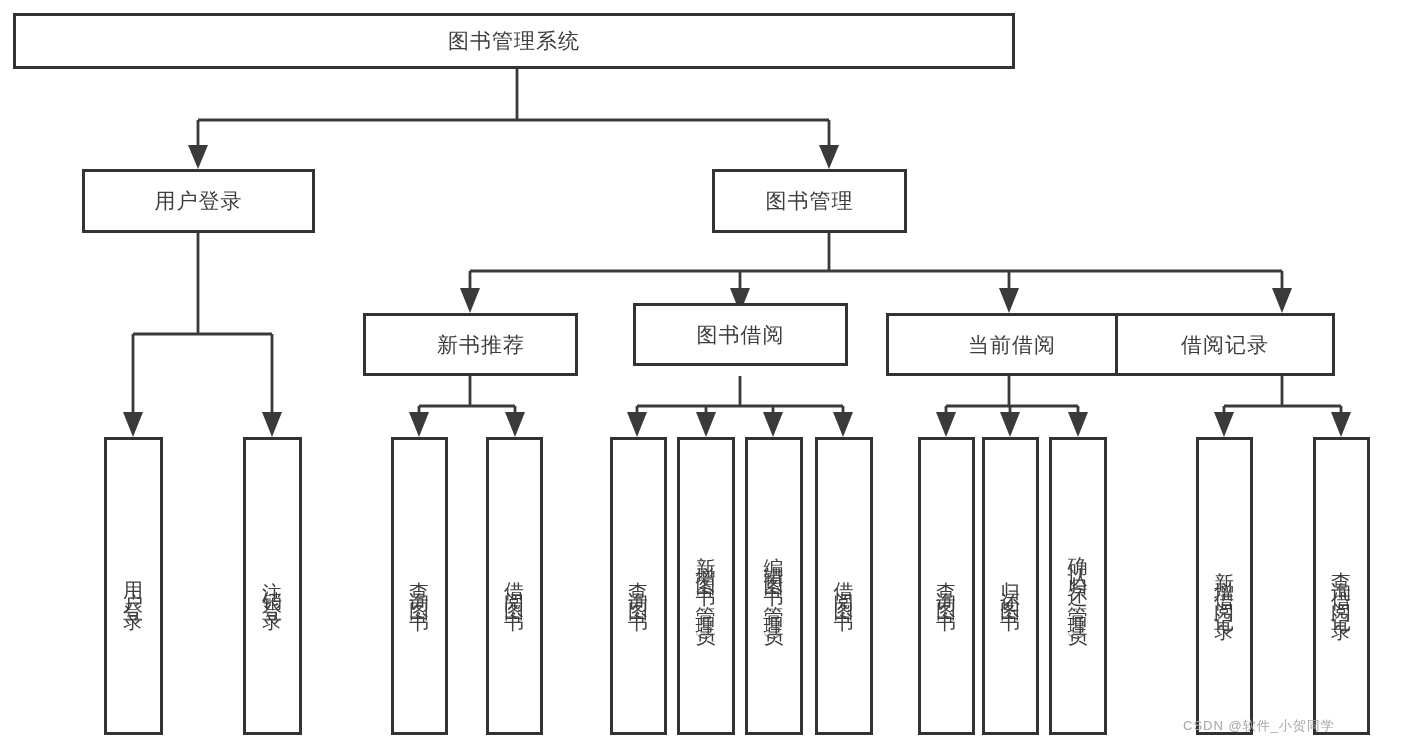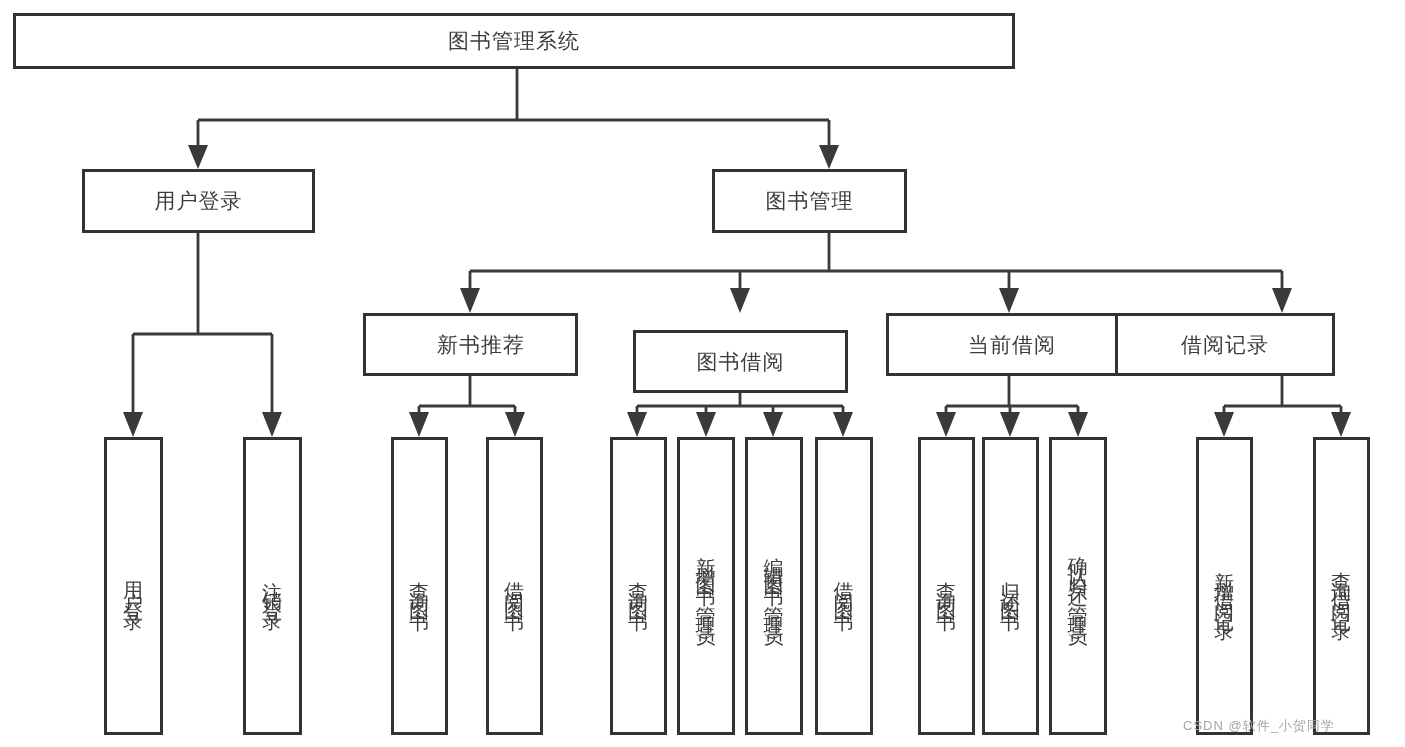--- a/index.html
+++ b/index.html
@@ -33,21 +33,21 @@
     text-orientation:upright;
     letter-spacing:10px;
     font-size:20px;
     line-height:1;
   }
   
   .n-root{left:13px;top:13px;width:1002px;height:56px;}
   .n-userlogin{left:82px;top:169px;width:233px;height:64px;}
   .n-bookmgmt{left:712px;top:169px;width:195px;height:64px;}
   .n-newbook{left:363px;top:313px;width:215px;height:63px;padding-left:21px;}
-  .n-bookborrow{left:633px;top:330px;width:215px;height:63px;}
+  .n-bookborrow{left:633px;top:303px;width:215px;height:63px;}
   .n-currentborrow{left:886px;top:313px;width:252px;height:63px;}
   .n-records{left:1115px;top:313px;width:220px;height:63px;}
 
   .l-a1{left:104px;top:437px;width:59px;height:298px;}
   .l-a2{left:243px;top:437px;width:59px;height:298px;}
   .l-b1{left:391px;top:437px;width:57px;height:298px;}
   .l-b2{left:486px;top:437px;width:57px;height:298px;}
   .l-c1{left:610px;top:437px;width:57px;height:298px;}
   .l-c2{left:677px;top:437px;width:58px;height:298px;}
   .l-c3{left:745px;top:437px;width:58px;height:298px;}

